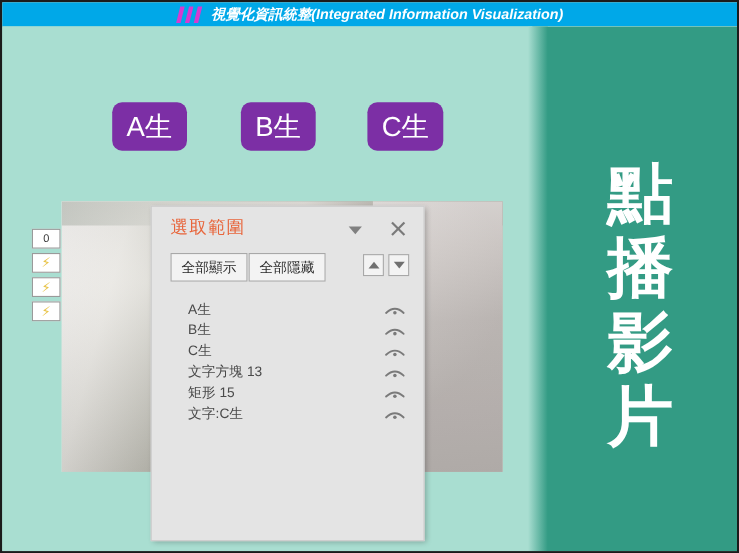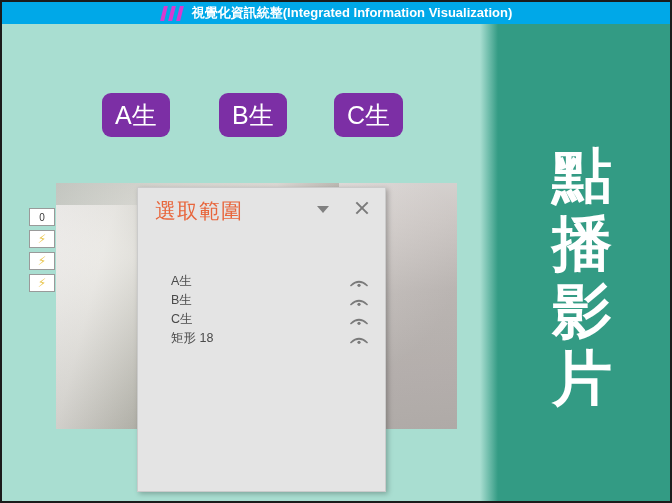--- a/index.html
+++ b/index.html
@@ -53,20 +53,21 @@
     display: block;
   }
   #titlebar .logo i:nth-child(1) { left: 2px; }
   #titlebar .logo i:nth-child(2) { left: 10px; }
   #titlebar .logo i:nth-child(3) { left: 18px; }
   #title-text {
     font-size: 13px;
     font-weight: 600;
     letter-spacing: 0px;
     white-space: nowrap;
+    font-style: italic;
   }
 
   
   #slide {
     position: absolute;
     left: 0; top: 22px;
     width: 668px;
     height: 477px;
     background: #a9ded1;
     overflow: hidden;
@@ -198,21 +199,21 @@
     box-shadow: 2px 2px 5px rgba(0,0,0,0.25);
   }
   #pane-header {
     position: relative;
     height: 44px;
   }
   #pane-title {
     position: absolute;
     left: 17px;
     top: 9px;
-    font-size: 21px;
+    font-size: 16px;
     color: #e8663c;
     letter-spacing: 1px;
   }
   #pane-dropdown {
     position: absolute;
     right: 56px;
     top: 18px;
     width: 0; height: 0;
     border-left: 6px solid transparent;
     border-right: 6px solid transparent;
@@ -365,20 +366,34 @@
     </div>
 
     <div id="selection-pane">
 
       <div id="pane-header">
         <div id="pane-title">選取範圍</div>
         <div id="pane-dropdown"></div>
         <div id="pane-close"></div>
       </div>
 
+      <div id="pane-toolbar">
+        <div id="btn-show-all" class="tool-btn">
+          <span>全部顯示</span>
+        </div>
+        <div id="btn-hide-all" class="tool-btn">
+          <span>全部隱藏</span>
+        </div>
+        <div id="btn-move-up" class="arrow-btn">
+          <span class="tri"></span>
+        </div>
+        <div id="btn-move-down" class="arrow-btn">
+          <span class="tri"></span>
+        </div>
+      </div>
 
       <div id="pane-list">
 
         <div class="pane-row">
           <span class="label">A生</span>
           <span class="eye-icon">
             <svg width="18" height="12" viewBox="0 0 18 12">
               <path d="M1 7.5 Q9 0 17 7.5" stroke="#7a7a7a" stroke-width="1.7" fill="none" stroke-linecap="round"></path>
               <circle cx="9" cy="7.3" r="1.6" fill="#7a7a7a"></circle>
             </svg>
@@ -398,31 +413,49 @@
         <div class="pane-row">
           <span class="label">C生</span>
           <span class="eye-icon">
             <svg width="18" height="12" viewBox="0 0 18 12">
               <path d="M1 7.5 Q9 0 17 7.5" stroke="#7a7a7a" stroke-width="1.7" fill="none" stroke-linecap="round"></path>
               <circle cx="9" cy="7.3" r="1.6" fill="#7a7a7a"></circle>
             </svg>
           </span>
         </div>
 
-
-        <div class="pane-row">
-          <span class="label">矩形 18</span>
-          <span class="eye-icon">
-            <svg width="18" height="12" viewBox="0 0 18 12">
-              <path d="M1 7.5 Q9 0 17 7.5" stroke="#7a7a7a" stroke-width="1.7" fill="none" stroke-linecap="round"></path>
-              <circle cx="9" cy="7.3" r="1.6" fill="#7a7a7a"></circle>
-            </svg>
-          </span>
-        </div>
-
+        <div class="pane-row">
+          <span class="label">文字方塊 13</span>
+          <span class="eye-icon">
+            <svg width="18" height="12" viewBox="0 0 18 12">
+              <path d="M1 7.5 Q9 0 17 7.5" stroke="#7a7a7a" stroke-width="1.7" fill="none" stroke-linecap="round"></path>
+              <circle cx="9" cy="7.3" r="1.6" fill="#7a7a7a"></circle>
+            </svg>
+          </span>
+        </div>
+
+        <div class="pane-row">
+          <span class="label">矩形 15</span>
+          <span class="eye-icon">
+            <svg width="18" height="12" viewBox="0 0 18 12">
+              <path d="M1 7.5 Q9 0 17 7.5" stroke="#7a7a7a" stroke-width="1.7" fill="none" stroke-linecap="round"></path>
+              <circle cx="9" cy="7.3" r="1.6" fill="#7a7a7a"></circle>
+            </svg>
+          </span>
+        </div>
+
+        <div class="pane-row">
+          <span class="label">文字:C生</span>
+          <span class="eye-icon">
+            <svg width="18" height="12" viewBox="0 0 18 12">
+              <path d="M1 7.5 Q9 0 17 7.5" stroke="#7a7a7a" stroke-width="1.7" fill="none" stroke-linecap="round"></path>
+              <circle cx="9" cy="7.3" r="1.6" fill="#7a7a7a"></circle>
+            </svg>
+          </span>
+        </div>
 
 
 
       </div>
     </div>
 
   </div>
 </div>
 
 </body></html>

